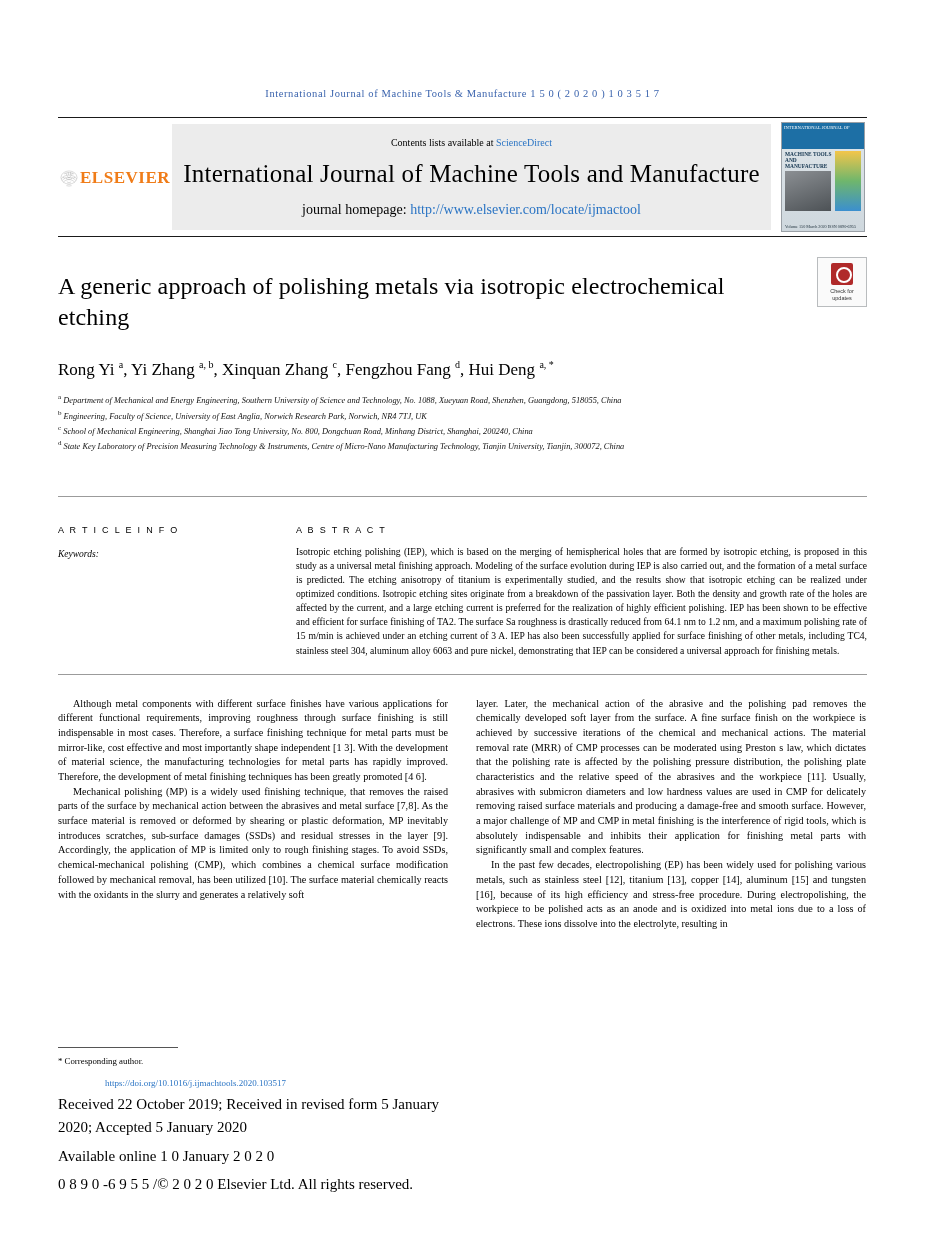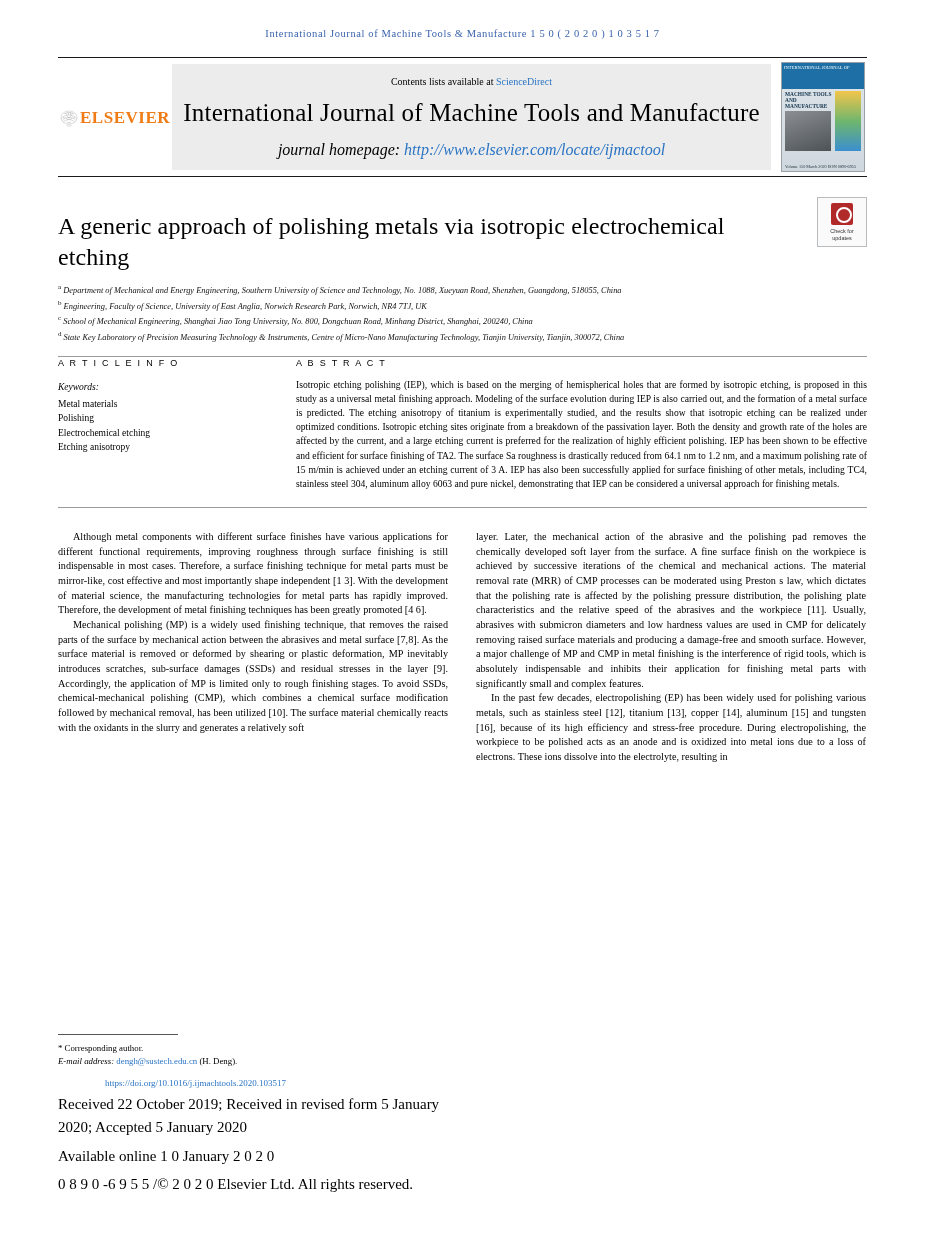--- a/index.html
+++ b/index.html
@@ -22,21 +22,21 @@
     padding: 0 58px;
     position: relative;
   }
 
   
   .running-head {
     text-align: center;
     font-size: 10.5px;
     color: #3a63ad;
     letter-spacing: 0.6px;
-    padding-top: 28px;
+    padding-top: 88px;
   }
 
   
   .masthead {
     margin-top: 18px;
     border-top: 1.6px solid #1a1a1a;
     border-bottom: 1.6px solid #1a1a1a;
     height: 118px;
     display: flex;
     align-items: stretch;
@@ -77,22 +77,21 @@
   }
   .contents-line .sd {
     color: #2a74c4;
   }
   .journal-title {
     font-size: 25px;
     margin: 12px 0 14px 0;
     letter-spacing: 0.2px;
   }
   .homepage-line {
-    font-size: 16px;
-    font-style: italic;
+    font-size: 14px;
   }
   .homepage-line .url {
     color: #2a74c4;
   }
   .masthead-right {
     width: 88px;
     flex: none;
     display: flex;
     align-items: center;
     justify-content: center;
@@ -217,23 +216,23 @@
     color: #111;
   }
   .affils sup {
     font-style: normal;
     font-size: 7px;
     vertical-align: super;
   }
 
   
   .info-abstract {
-    margin-top: 12px;
+    margin-top: 42px;
     border-top: 0.8px solid #9b9b9b;
-    padding-top: 1px;
+    padding-top: 28px;
     display: flex;
     gap: 30px;
   }
   .col-info {
     width: 208px;
     flex: none;
   }
   .col-abstract {
     flex: 1;
   }
@@ -377,39 +376,36 @@
     <div class="crossmark">
       <div class="cm-badge"></div>
       <div class="cm-text">
         <span>Check for</span><br>
         <span>updates</span>
       </div>
     </div>
 
     <h1 class="paper-title">A generic approach of polishing metals via isotropic electrochemical etching</h1>
 
+    <div class="authors">
+      Rong Yi <sup>a</sup>, Yi Zhang <sup>a, b</sup>, Xinquan Zhang <sup>c</sup>, Fengzhou Fang <sup>d</sup>, Hui Deng <sup>a, *</sup>
+    </div>
 
     <div class="affils">
       <div><sup>a</sup> Department of Mechanical and Energy Engineering, Southern University of Science and Technology, No. 1088, Xueyuan Road, Shenzhen, Guangdong, 518055, China</div>
       <div><sup>b</sup> Engineering, Faculty of Science, University of East Anglia, Norwich Research Park, Norwich, NR4 7TJ, UK</div>
       <div><sup>c</sup> School of Mechanical Engineering, Shanghai Jiao Tong University, No. 800, Dongchuan Road, Minhang District, Shanghai, 200240, China</div>
       <div><sup>d</sup> State Key Laboratory of Precision Measuring Technology &amp; Instruments, Centre of Micro-Nano Manufacturing Technology, Tianjin University, Tianjin, 300072, China</div>
     </div>
   </div>
 
   <div class="info-abstract">
     <div class="col-info">
       <div class="sec-label">A R T I C L E   I N F O</div>
       <div class="kw-head">Keywords:</div>
-      <div class="kw-list">
-        <div>Metal materials</div>
-        <div>Polishing</div>
-        <div>Electrochemical etching</div>
-        <div>Etching anisotropy</div>
-      </div>
     </div>
     <div class="col-abstract">
       <div class="sec-label">A B S T R A C T</div>
       <div class="abstract-text">Isotropic etching polishing (IEP), which is based on the merging of hemispherical holes that are formed by isotropic etching, is proposed in this study as a universal metal finishing approach. Modeling of the surface evolution during IEP is also carried out, and the formation of a metal surface is predicted. The etching anisotropy of titanium is experimentally studied, and the results show that isotropic etching can be realized under optimized conditions. Isotropic etching sites originate from a breakdown of the passivation layer. Both the density and growth rate of the holes are affected by the current, and a large etching current is preferred for the realization of highly efficient polishing. IEP has been shown to be effective and efficient for surface finishing of TA2. The surface Sa roughness is drastically reduced from 64.1 nm to 1.2 nm, and a maximum polishing rate of 15  m/min is achieved under an etching current of 3 A. IEP has also been successfully applied for surface finishing of other metals, including TC4, stainless steel 304, aluminum alloy 6063 and pure nickel, demonstrating that IEP can be considered a universal approach for finishing metals.</div>
     </div>
   </div>
   <div class="rule-under"></div>
 
   <div class="body-cols">
     <div class="bcol">
@@ -418,22 +414,19 @@
     </div>
     <div class="bcol">
       <p class="bodytext" style="text-indent:0">layer. Later, the mechanical action of the abrasive and the polishing pad removes the chemically developed soft layer from the surface. A fine surface finish on the workpiece is achieved by successive iterations of the chemical and mechanical actions. The material removal rate (MRR) of CMP processes can be moderated using Preston s law, which dictates that the polishing rate is affected by the polishing pressure distribution, the polishing plate characteristics and the relative speed of the abrasives and the workpiece [11]. Usually, abrasives with submicron diameters and low hardness values are used in CMP for delicately removing raised surface materials and producing a damage-free and smooth surface. However, a major challenge of MP and CMP in metal finishing is the interference of rigid tools, which is absolutely indispensable and inhibits their application for finishing metal parts with significantly small and complex features.</p>
       <p class="bodytext">In the past few decades, electropolishing (EP) has been widely used for polishing various metals, such as stainless steel [12], titanium [13], copper [14], aluminum [15] and tungsten [16], because of its high efficiency and stress-free procedure. During electropolishing, the workpiece to be polished acts as an anode and is oxidized into metal ions due to a loss of electrons. These ions dissolve into the electrolyte, resulting in</p>
     </div>
   </div>
 
   <div class="footer">
     <div class="foot-rule"></div>
     <div class="foot-line">* Corresponding author.</div>
-    <div class="foot-line">
-      <span class="foot-email">E-mail address: </span><a class="ref" href="#">dengh@sustech.edu.cn</a><span> (H. Deng).</span>
-    </div>
     <div class="doi">https://doi.org/10.1016/j.ijmachtools.2020.103517</div>
     <div class="foot-meta">Received 22 October 2019; Received in revised form 5 January 2020; Accepted 5 January 2020</div>
     <div class="foot-meta">Available online 1 0  January 2 0 2 0</div>
     <div class="foot-meta">0 8 9 0 -6 9 5 5 /© 2 0 2 0  Elsevier Ltd. All rights reserved.</div>
   </div>
 
 </div>
 
 </body></html>

